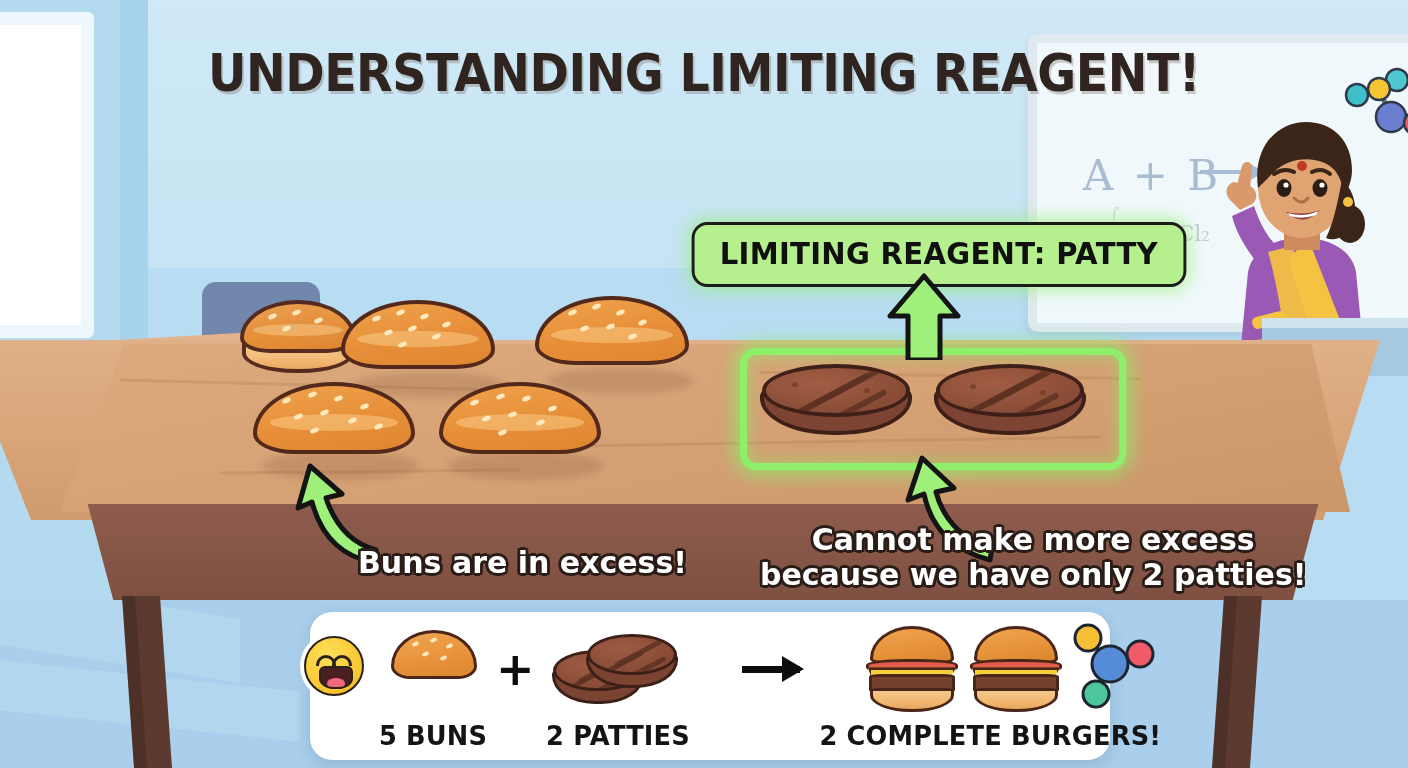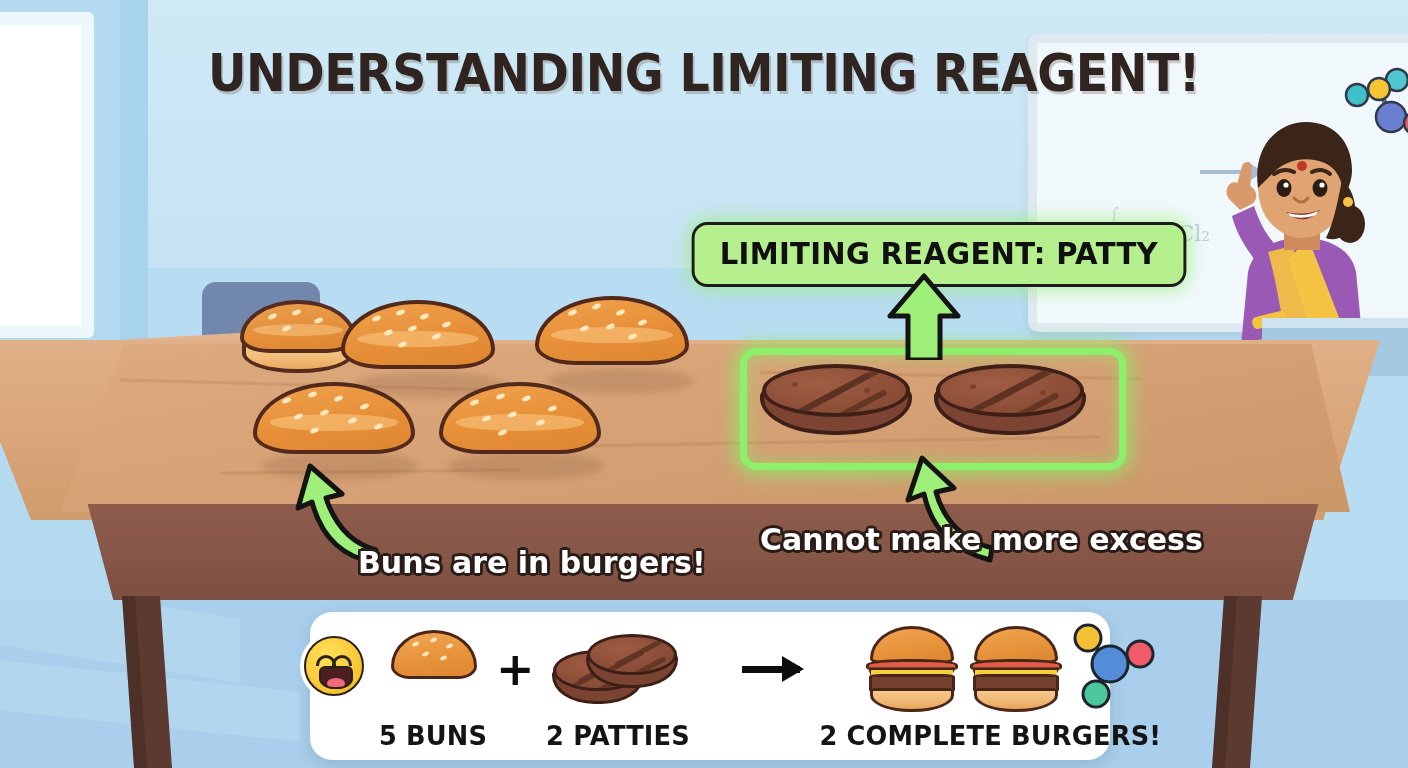--- a/index.html
+++ b/index.html
@@ -518,20 +518,21 @@
   <div class="wall"></div>
   <div class="wall-panel-left"></div>
   <div class="wall-panel-seam"></div>
   <div class="wall-lower"></div>
   <div class="window-board"></div>
   <div class="floor"></div>
   <div class="floor-streak" style="left:0;top:600px;width:240px;height:64px;transform:skewY(9deg);"></div>
   <div class="floor-streak" style="left:0;top:676px;width:300px;height:50px;transform:skewY(6deg);"></div>
 
   <div class="whiteboard">
+    <div class="wb-eq">A + B</div>
     <div class="wb-arrow"></div>
     <div class="wb-eq" style="left:240px;">AB</div>
     <div class="wb-tick">∫</div>
     <div class="wb-eq2">H₂ + Cl₂</div>
     <div class="molecule-wb">
       <svg viewBox="0 0 100 100" width="100" height="100">
         <line x1="30" y1="30" x2="52" y2="24" stroke="#5d6b82" stroke-width="5"></line>
         <line x1="52" y1="24" x2="70" y2="15" stroke="#5d6b82" stroke-width="5"></line>
         <line x1="52" y1="24" x2="64" y2="52" stroke="#5d6b82" stroke-width="5"></line>
         <line x1="64" y1="52" x2="88" y2="58" stroke="#5d6b82" stroke-width="5"></line>
@@ -718,23 +719,24 @@
     </svg>
   </div>
   <div class="curve-arrow-right">
     <svg viewBox="0 0 118 112" width="118" height="112">
       <path d="M106 108 C74 100 48 80 40 42 L24 48 L38 6 L70 36 L52 40 C60 70 82 90 108 96 Z" fill="#9ef07a" stroke="#141414" stroke-width="5" stroke-linejoin="round"></path>
     </svg>
   </div>
 
   <div class="title">UNDERSTANDING LIMITING REAGENT!</div>
 
-  <div class="caption caption-left">Buns are in burgers!</div>
+  <div class="caption caption-left">Buns are in excess!</div>
   <div class="caption caption-right">
     <div>Cannot make more excess</div>
+    <div>because we have only 2 patties!</div>
   </div>
 
   <div class="eq-card">
     <div class="eq-inner">
 
       <div class="emoji" style="position:absolute;left:-6px;top:24px;width:56px;height:56px;">
         <div class="eye l"></div>
           <div class="eye r"></div>
         <div class="mouth">
             <div class="tongue"></div>

